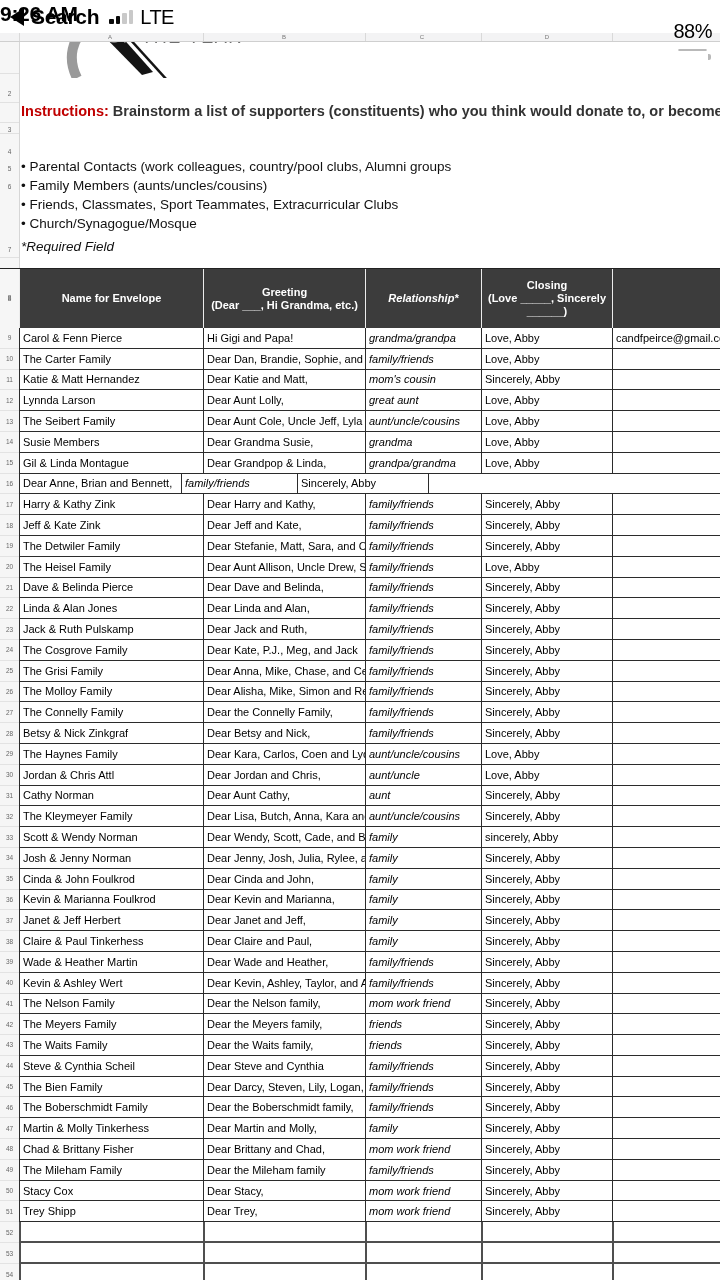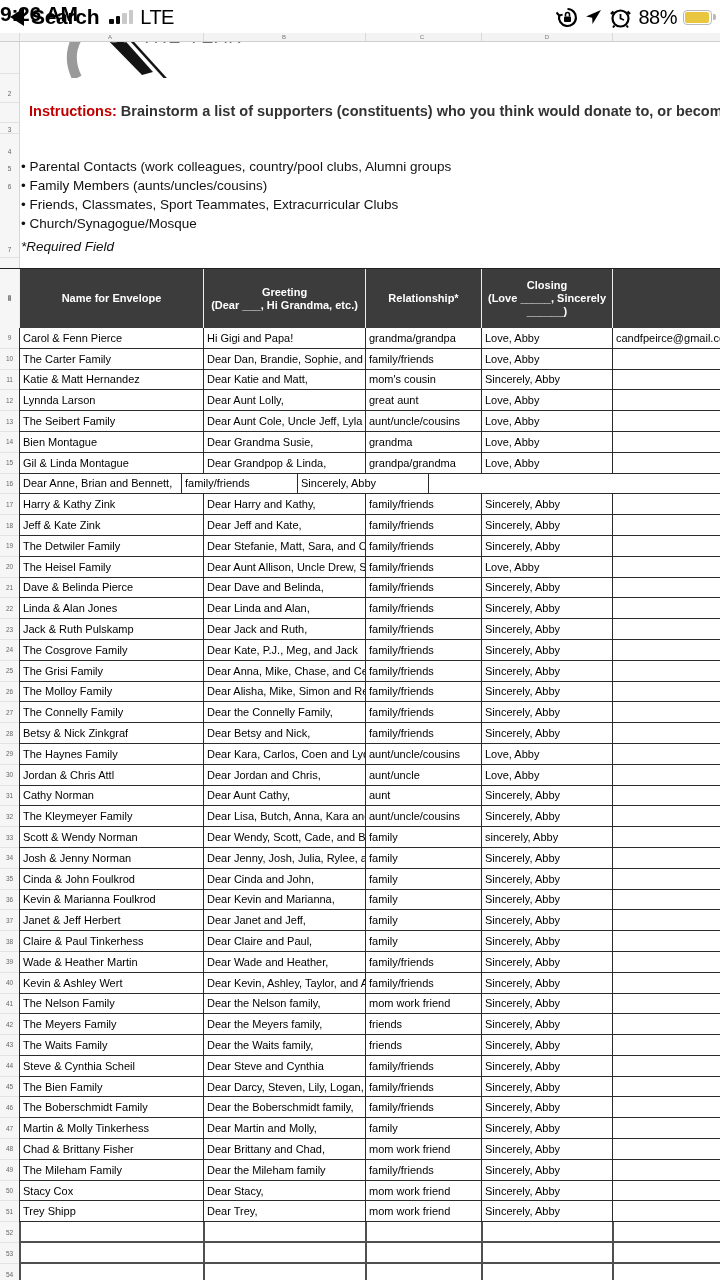--- a/index.html
+++ b/index.html
@@ -12,60 +12,60 @@
   .back-tri{width:0;height:0;border-top:9px solid transparent;border-bottom:9px solid transparent;border-right:14px solid #000;}
   .sb-search{font-size:21px;font-weight:600;color:#000;letter-spacing:-0.3px;}
   .sigbars{display:flex;align-items:flex-end;gap:2px;height:14px;margin-left:3px;}
   .sigbars i{display:block;width:4.5px;border-radius:1px;background:#0a0a0a;}
   .sigbars i:nth-child(1){height:5px;}
   .sigbars i:nth-child(2){height:8px;}
   .sigbars i:nth-child(3){height:11px;background:#c9c9c9;}
   .sigbars i:nth-child(4){height:14px;background:#c9c9c9;}
   .sb-lte{font-size:20px;font-weight:500;color:#000;letter-spacing:-0.5px;}
   .sb-time{position:absolute;left:0;top:2px;width:720px;text-align:left;font-size:21px;font-weight:700;color:#000;letter-spacing:-0.3px;}
-  .sb-right{position:absolute;right:8px;top:2px;height:30px;display:flex;align-items:center;gap:6px;}
+  .sb-right{position:absolute;right:8px;top:2px;height:30px;display:flex;align-items:center;gap:6px;flex-direction:column;}
   .sb-pct{font-size:20px;font-weight:500;color:#000;letter-spacing:-0.5px;}
   .battery{position:relative;width:27px;height:13px;border:1.5px solid #b9b9b9;border-radius:4px;}
   .battery .fill{position:absolute;left:1px;top:1px;bottom:1px;width:88%;border-radius:2px;}
   .battery .nub{position:absolute;right:-4.5px;top:3.5px;width:2.5px;height:6px;background:#b9b9b9;border-radius:0 2px 2px 0;}
 
   
   #colbar{position:absolute;top:33px;left:0;width:720px;height:8px;background:#f3f3f4;border-bottom:1px solid #cfcfcf;z-index:10;}
   .colletter{position:absolute;top:1px;font-size:6px;color:#777;transform:translateX(-50%);}
   .colsep{position:absolute;top:0;height:8px;width:1px;background:#d9d9d9;}
   #gutter{position:absolute;top:41px;left:0;width:19px;height:1239px;background:#f6f6f6;border-right:1px solid #d6d6d6;z-index:6;}
   .gnum{position:absolute;left:0;width:19px;text-align:center;font-size:6.5px;color:#666;transform:translateY(-50%);}
   .gline{position:absolute;left:0;width:19px;height:1px;background:#e1e1e1;}
 
   
   #logo-wrap{position:absolute;left:52px;top:26px;z-index:2;}
   #logo-text{position:absolute;left:107px;top:27px;z-index:2;font-size:18px;font-weight:500;color:#6e6e6e;letter-spacing:1.5px;white-space:nowrap;}
 
   
   #instructions{position:absolute;left:21px;top:103px;width:699px;white-space:nowrap;overflow:hidden;font-size:14.5px;font-weight:700;color:#333;z-index:2;}
-  #instructions .red{color:#c00000;margin-left:8px;}
+  #instructions .red{color:#c00000;}
   #groups-heading{position:absolute;left:21px;top:139px;font-size:14.5px;font-weight:700;color:#c00000;text-decoration:underline;white-space:nowrap;z-index:2;}
   #bullets{position:absolute;left:21px;top:157px;font-size:13.5px;color:#111;line-height:19px;white-space:nowrap;z-index:2;}
   #required{position:absolute;left:21px;top:239px;font-size:13.5px;font-style:italic;color:#111;z-index:2;}
 
   
   #table{position:absolute;left:0;top:268px;width:720px;z-index:7;}
   .trow{display:flex;width:720px;}
   .gcell{width:19px;flex:0 0 19px;display:flex;align-items:center;justify-content:center;font-size:6.5px;color:#666;border-bottom:1px solid #e3e3e3;}
   .hrow{height:59px;border-top:1px solid #222;}
   .hcell{background:#3c3c3c;color:#fff;font-weight:700;font-size:11px;line-height:13px;display:flex;flex-direction:column;align-items:center;justify-content:center;text-align:center;border-left:1px solid #ececec;}
   .hcell:first-of-type{border-left:none;}
   .trow.data{height:20.8px;justify-content:space-between;}
   .tcell{display:flex;align-items:center;padding-left:3px;font-size:11px;color:#000;white-space:nowrap;overflow:hidden;
          border-left:1px solid #2b2b2b;border-bottom:1px solid #2b2b2b;}
   .trow.empty{height:21px;}
   .trow.empty .tcell{border-left:2px solid #4f4f4f;border-bottom:2px solid #4f4f4f;}
   .w-name{width:184px;flex:0 0 184px;box-sizing:border-box;}
   .w-greet{width:162px;flex:0 0 162px;box-sizing:border-box;}
-  .w-rel{width:116px;flex:0 0 116px;box-sizing:border-box;}
+  .w-rel{width:116px;flex:0 0 116px;box-sizing:border-box;font-style:italic;}
   .w-close{width:131px;flex:0 0 131px;box-sizing:border-box;}
   .w-extra{width:108px;flex:1 0 108px;box-sizing:border-box;}
 
   
   .icon-svg{display:block;}
 </style>
 </head>
 <body>
 
 <div id="frame">
@@ -208,21 +208,21 @@
         <div class="trow data">
           <div class="gcell">13</div>
           <div class="tcell w-name">The Seibert Family</div>
           <div class="tcell w-greet">Dear Aunt Cole, Uncle Jeff, Lyla and</div>
           <div class="tcell w-rel">aunt/uncle/cousins</div>
           <div class="tcell w-close">Love, Abby</div>
           <div class="tcell w-extra"></div>
         </div>
         <div class="trow data">
           <div class="gcell">14</div>
-          <div class="tcell w-name">Bien Montague</div>
+          <div class="tcell w-name">Susie Members</div>
           <div class="tcell w-greet">Dear Grandma Susie,</div>
           <div class="tcell w-rel">grandma</div>
           <div class="tcell w-close">Love, Abby</div>
           <div class="tcell w-extra"></div>
         </div>
         <div class="trow data">
           <div class="gcell">15</div>
           <div class="tcell w-name">Gil &amp; Linda Montague</div>
           <div class="tcell w-greet">Dear Grandpop &amp; Linda,</div>
           <div class="tcell w-rel">grandpa/grandma</div>

